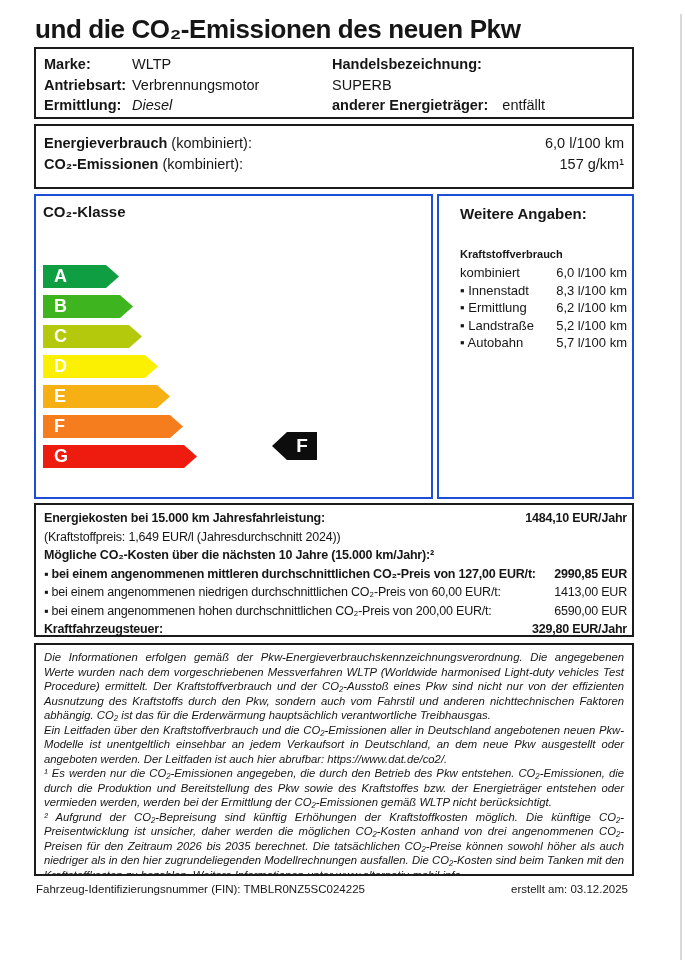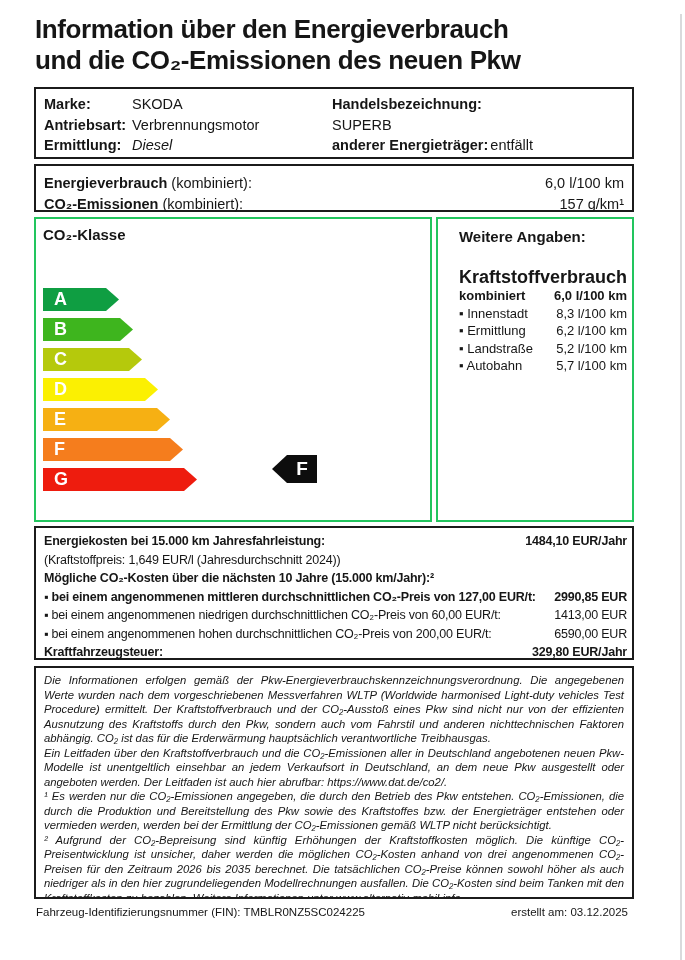--- a/index.html
+++ b/index.html
@@ -10,79 +10,78 @@
   }
   .page { position:relative; width:685px; height:960px; }
   .scan-edge { position:absolute; left:680px; top:0; width:2px; height:960px; background:#d9dadc; }
 
   .title { margin:14px 0 0 35px; font-size:26px; font-weight:bold; line-height:31px; letter-spacing:-0.4px; }
   .title div { white-space:nowrap; }
 
   .box { box-sizing:border-box; margin-left:34px; width:600px; border:2px solid #1b1b1b; background:#fff; }
 
   
-  .box-vehicle { margin-top:11px; height:72px; padding:5px 8px; display:grid;
+  .box-vehicle { margin-top:2px; height:72px; padding:5px 8px; display:grid;
     grid-template-columns:88px 200px 1fr; grid-auto-rows:20.5px; font-size:14.5px; align-items:center; }
   .lbl { font-weight:bold; }
   .val-italic { font-style:italic; }
-  .pairline { display:flex; gap:2px; }
-
-  
-  .box-consumption { margin-top:5px; height:48px; padding:7px 8px; font-size:14.5px; }
+  .pairline { display:flex; gap:14px; }
+
+  
+  .box-consumption { margin-top:5px; height:65px; padding:7px 8px; font-size:14.5px; }
   .cons-row { display:flex; justify-content:space-between; line-height:21px; }
 
   
   .row3 { margin-left:34px; width:600px; margin-top:5px; display:flex; gap:4px; box-sizing:border-box; }
-  .panel { box-sizing:border-box; border:2px solid #22c55e; height:305px; background:#fff; }
+  .panel { box-sizing:border-box; border:2px solid #1d4ed8; height:305px; background:#fff; }
   .panel-co2 { width:399px; position:relative; padding:6px 0 0 7px; }
   .panel-co2 .heading { font-size:15px; font-weight:bold; line-height:20px; }
   .panel-co2 .subheading { font-size:14.5px; line-height:20px; }
   .arrows { margin-top:43px; }
   .arrow-row { height:23px; margin-bottom:7px; }
   .class-arrow { height:23px; display:flex; align-items:center;
     clip-path:polygon(0 0, calc(100% - 13px) 0, 100% 50%, calc(100% - 13px) 100%, 0 100%); }
   .arrow-letter { color:#fff; font-weight:bold; font-size:18px; padding-left:11px; line-height:23px; }
   .class-marker { position:absolute; left:236px; top:236px; display:flex; align-items:center; }
   .marker-tri { width:0; height:0; border-top:14px solid transparent; border-bottom:14px solid transparent; border-right:15px solid #0d0d0d; }
   .marker-box { width:30px; height:28px; background:#0d0d0d; color:#fff; font-weight:bold; font-size:19px;
     display:flex; align-items:center; justify-content:center; }
 
   .panel-weitere { flex:1; padding:8px 5px 0 21px; }
   .panel-weitere .heading { font-size:15px; font-weight:bold; line-height:20px; }
-  .wa-sub { margin-top:22px; font-size:18px; font-weight:bold; line-height:17px; }
+  .wa-sub { margin-top:22px; font-size:11px; font-weight:bold; line-height:17px; }
   .wa-rows { margin-top:1px; font-size:13px; }
   .wa-row { display:flex; justify-content:space-between; line-height:17.6px; }
-  .wa-row.first { font-weight:bold; }
+  .wa-row.first { font-weight:normal; }
 
   
   .box-costs { margin-top:4px; height:134px; padding:4px 5px 0 8px; font-size:12.5px; letter-spacing:-0.2px; }
   .cost-row { display:flex; justify-content:space-between; line-height:18.5px; white-space:nowrap; }
   .cost-row .cval { padding-left:6px; }
   .cost-row.bold { font-weight:bold; }
 
   
   .box-footnotes { margin-top:6px; height:233px; padding:5px 8px; font-size:11.3px; line-height:14.5px; text-align:justify; overflow:hidden; }
   .box-footnotes p { margin:0;font-style:italic; }
 
   
   .footer { margin:7px 0 0 36px; width:592px; display:flex; justify-content:space-between; font-size:11.5px;gap:15px; }
 </style>
 </head>
 <body>
 
 <div class="page">
 
   <h1 class="title" style="margin-top:14px;">
-    <div>Information über den Energieverbrauch</div>
     <div>und die CO₂-Emissionen des neuen Pkw</div>
   </h1>
 
   <section class="box box-vehicle">
     <span class="lbl">Marke:</span>
-    <span>SKODA</span>
+    <span>WLTP</span>
     <span class="lbl">Handelsbezeichnung:</span>
 
     <span class="lbl">Antriebsart:</span>
     <span>Verbrennungsmotor</span>
     <span>SUPERB</span>
 
     <span class="lbl">Ermittlung:</span>
     <span class="val-italic">Diesel</span>
     <span class="pairline">
       <span class="lbl">anderer Energieträger:</span>

